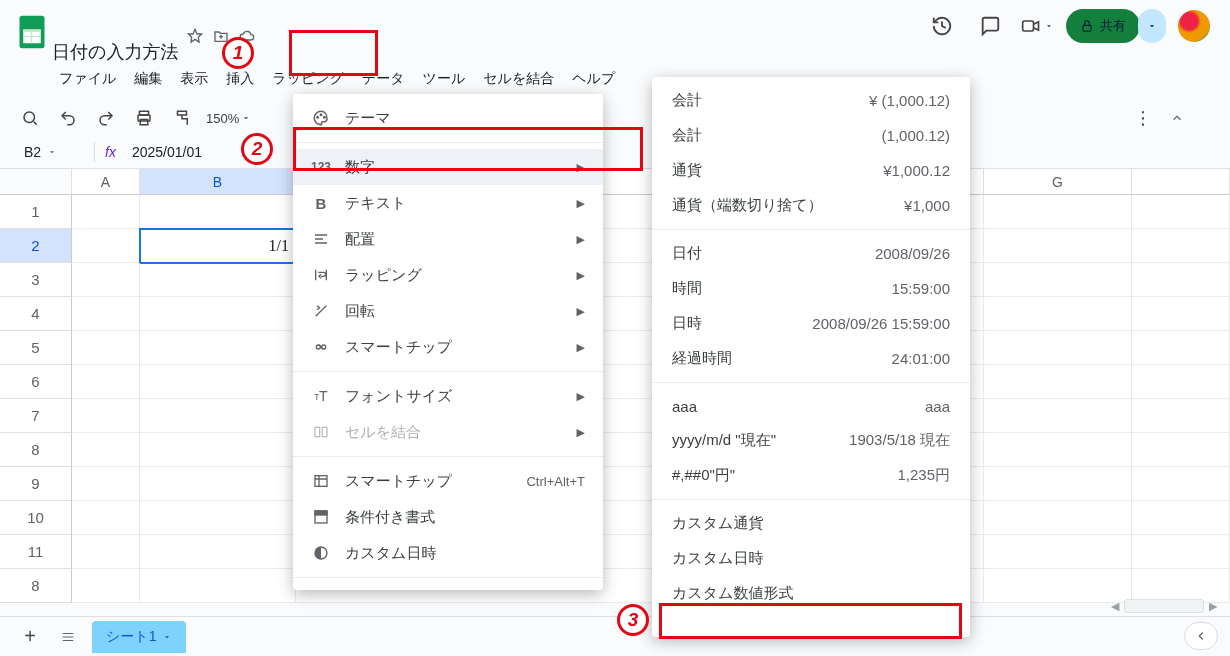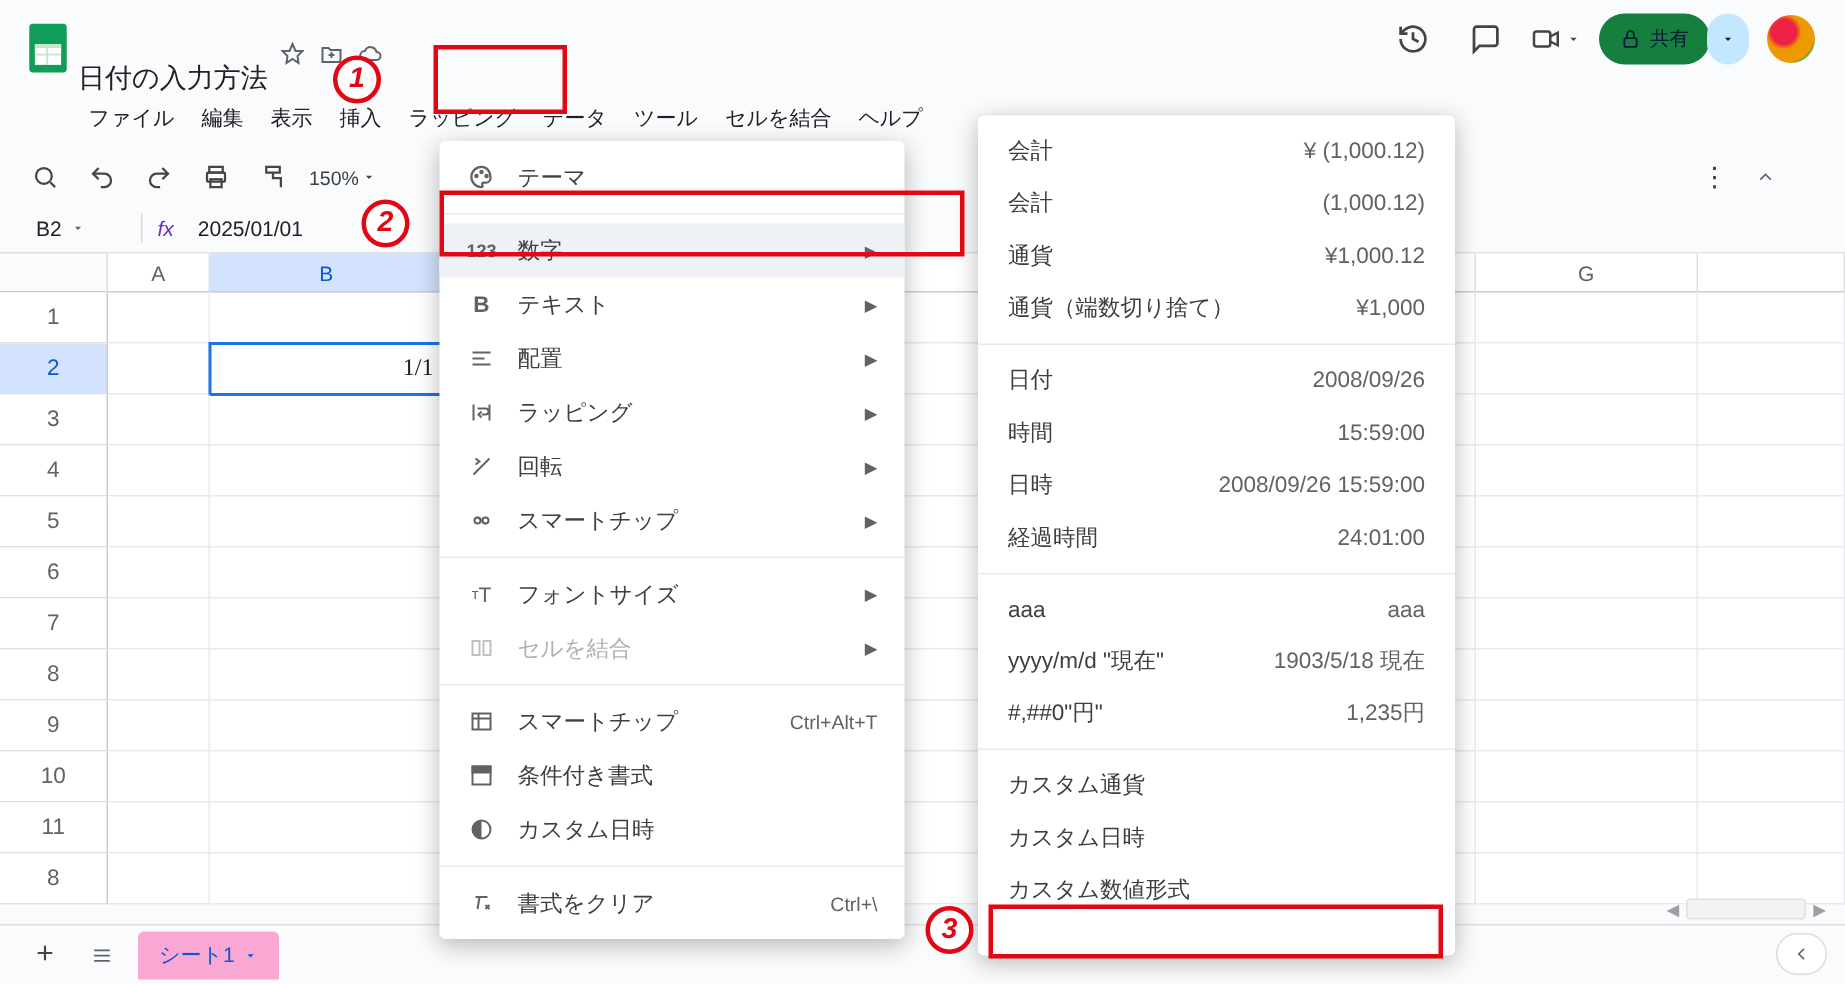--- a/index.html
+++ b/index.html
@@ -111,21 +111,21 @@
   }
   .nf-ex { color:#5f6368; }
 
   
   .sheet-tabs {
     position:absolute; left:0; bottom:0; right:0;
     height:40px; background:#f9fbfd;
     border-top:1px solid #e0e0e0;
     display:flex; align-items:center; padding:0 16px; gap:10px;
   }
-  .sheet-tab { background:#f9a8d4; padding:7px 14px; border-radius:4px 4px 0 0; display:flex; align-items:center; gap:6px; color:#0b57d0; font-size:14px;}
+  .sheet-tab { background:#7dd3fc; padding:7px 14px; border-radius:4px 4px 0 0; display:flex; align-items:center; gap:6px; color:#0b57d0; font-size:14px;}
   .explore-btn { position:absolute; right:12px; bottom:6px; width:34px; height:28px; border-radius:14px; background:#fff; border:1px solid #dadce0; display:flex; align-items:center; justify-content:center;}
 
   
   .annot-box { position:absolute; border:3px solid #e30613; z-index:40; pointer-events:none;}
   .annot-num {
     position:absolute;
     width:32px; height:32px; border-radius:50%;
     border:3px solid #e30613; background:#fff;
     color:#e30613; font-weight:bold; font-size:19px;
     display:flex; align-items:center; justify-content:center;
@@ -491,29 +491,20 @@
   <div class="menu-item">
     <span class="mi-ic">
         <svg width="16" height="16" viewBox="0 0 24 24" fill="#5f6368">
           <path d="M12 3a9 9 0 000 18V3z"></path>
           <circle cx="12" cy="12" r="9" fill="none" stroke="#5f6368" stroke-width="2"></circle>
         </svg>
       </span>
     <span class="mi-label">カスタム日時</span>
   </div>
   <div class="menu-sep"></div>
-  <div class="menu-item">
-    <span class="mi-ic">
-        <svg width="16" height="16" viewBox="0 0 24 24" fill="none" stroke="#5f6368" stroke-width="2">
-          <path d="M6 6h12M10 6l-2 12M16 14l4 4M20 14l-4 4"></path>
-        </svg>
-      </span>
-    <span class="mi-label">書式をクリア</span>
-    <span class="mi-shortcut">Ctrl+\</span>
-  </div>
 </div>
 
 <div class="menu menu2">
   <div class="menu2-inner">
     <div class="nf-item">
         <span>会計</span>
         <span class="nf-ex">¥ (1,000.12)</span>
       </div>
     <div class="nf-item">
         <span>会計</span>

